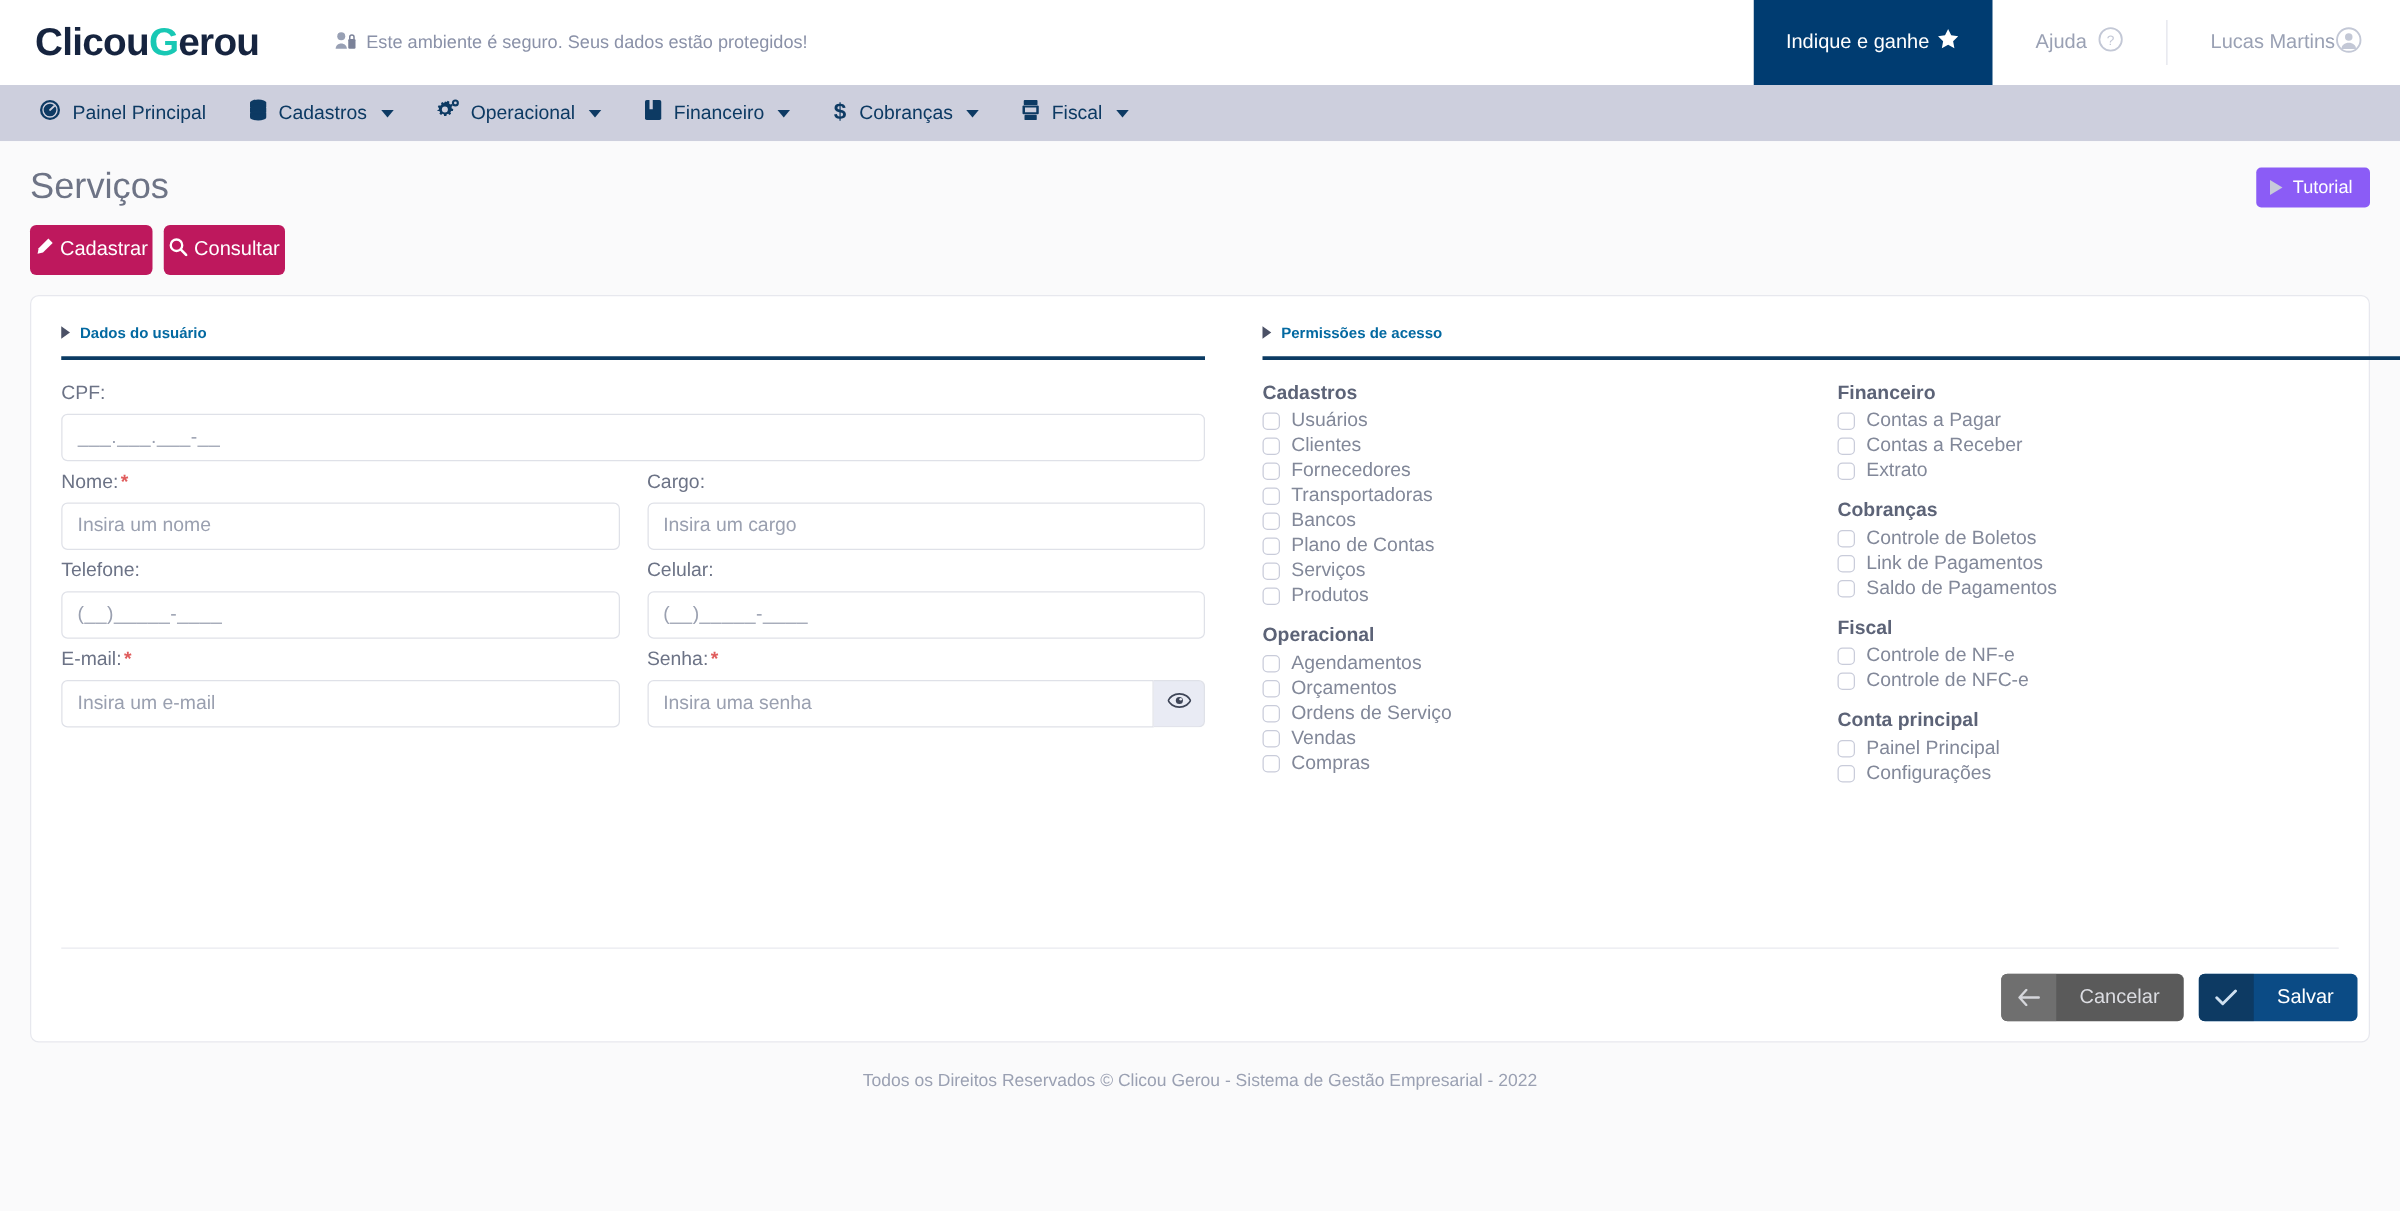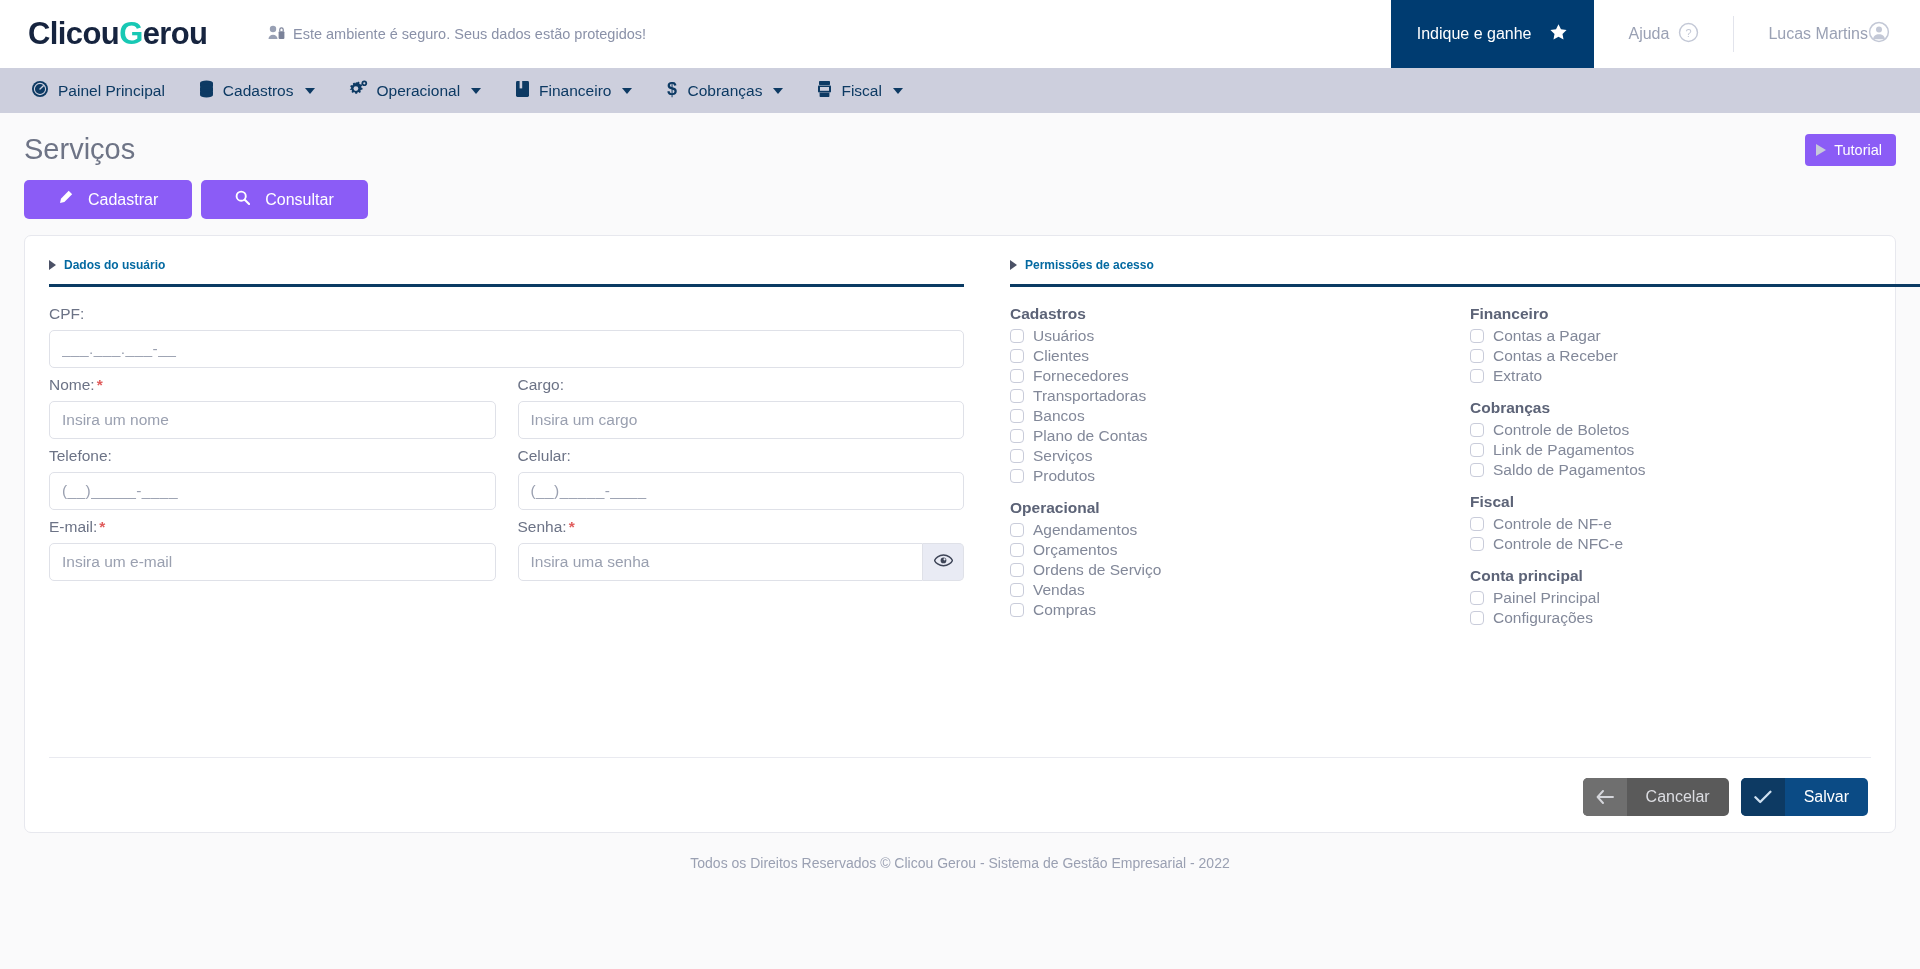--- a/index.html
+++ b/index.html
@@ -41,21 +41,21 @@
   }
   .secure-note svg { flex: none; }
 
   .topbar-right {
     margin-left: auto;
     display: flex; align-items: stretch;
   }
   .indique {
     background: #003c71;
     color: #ffffff;
-    display: flex; align-items: center; gap: 18px;
+    display: flex; align-items: center; gap: 6px;
     padding: 0 26px;
     font-size: 16px;
     white-space: nowrap;
     cursor: pointer;
   }
   .ajuda {
     display: flex; align-items: center; gap: 9px;
     padding: 0 34px;
     color: #9aa1b4;
     font-size: 16px;
@@ -132,26 +132,26 @@
     border-top: 6px solid transparent;
     border-bottom: 6px solid transparent;
     border-left: 10px solid #c7cada;
   }
 
   .tab-row {
     display: flex; gap: 9px;
     margin-top: 14px;
   }
   .tab-btn {
-    background: #8b5cf6;
+    background: #be185d;
     color: #ffffff;
     border-radius: 5px;
     font-size: 16px;
-    padding: 10px 34px;
-    display: flex; align-items: center; gap: 15px;
+    padding: 10px 4px;
+    display: flex; align-items: center; gap: 5px;
     cursor: pointer;
     white-space: nowrap;
   }
 
   
   .card {
     margin-top: 16px;
     background: #ffffff;
     border: 1px solid #e7e8ee;
     border-radius: 7px;
@@ -254,21 +254,21 @@
   
   .card-sep {
     position: absolute;
     left: 24px; right: 24px;
     bottom: 74px;
     height: 1px;
     background: #e9eaf0;
   }
   .card-actions {
     position: absolute;
-    right: 27px; bottom: 16px;
+    right: 9px; bottom: 16px;
     display: flex; gap: 12px;
   }
   .btn-cancel {
     display: flex; align-items: stretch;
     background: #5a5a5a;
     color: #dcdde2;
     border-radius: 5px;
     overflow: hidden;
     cursor: pointer;
     font-size: 16px;

